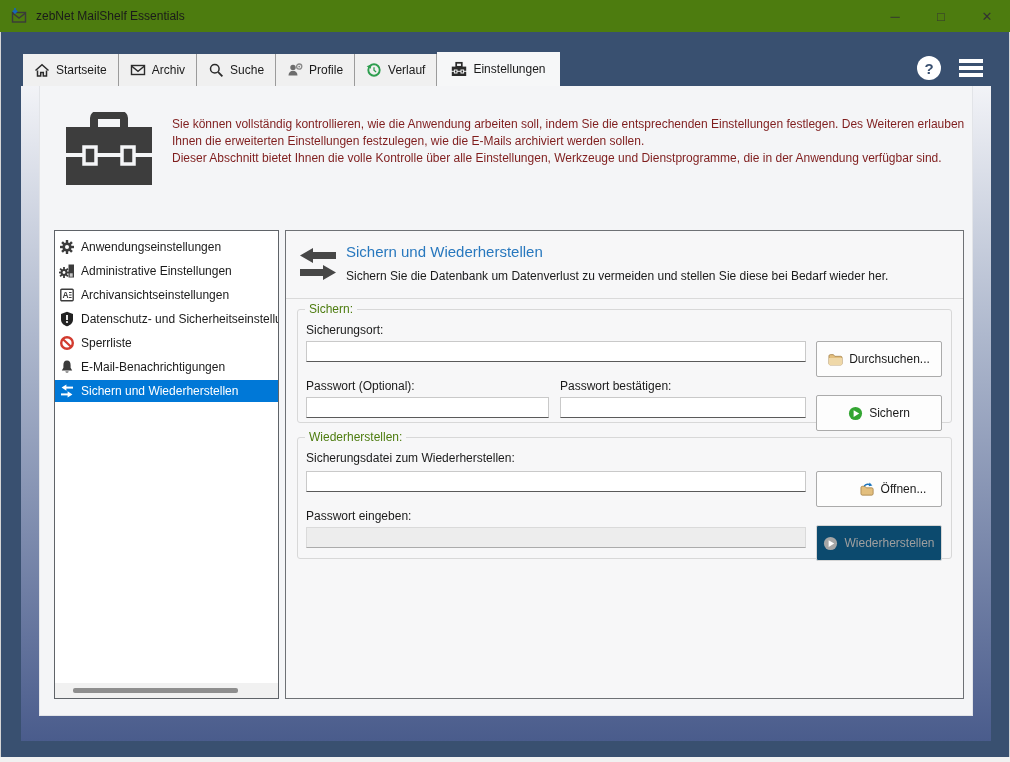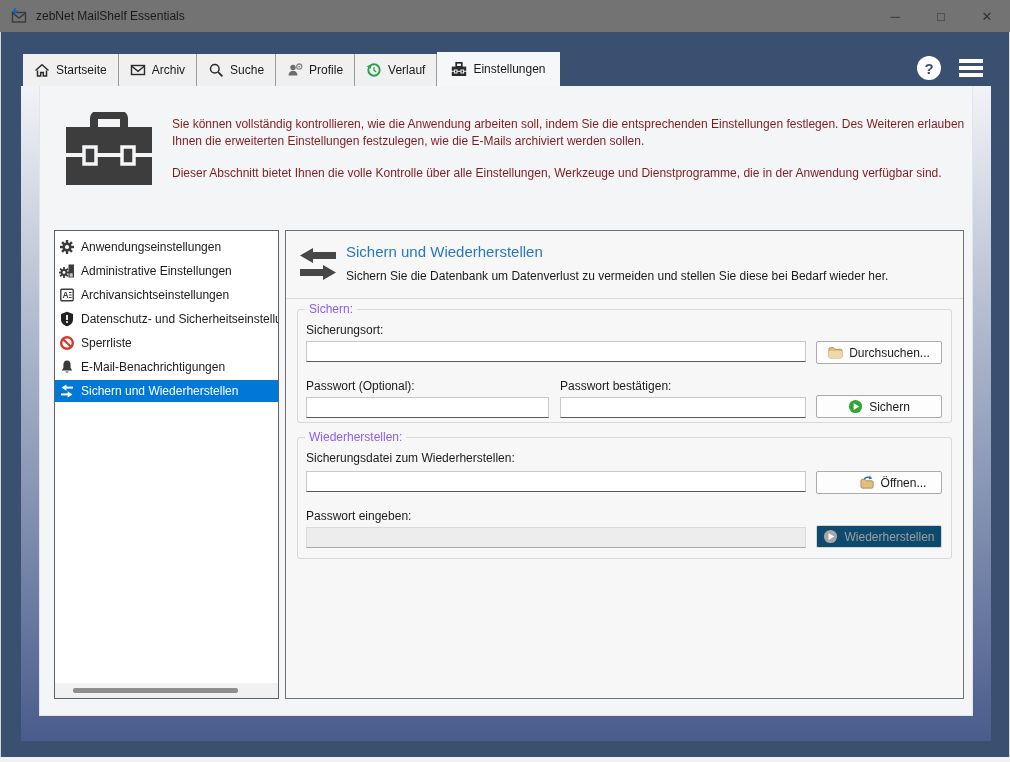--- a/index.html
+++ b/index.html
@@ -1,20 +1,20 @@
 <!DOCTYPE html>
 <html><head>
 <meta charset="utf-8">
 <style>
   * { margin:0; padding:0; box-sizing:border-box; }
   html,body { width:1010px; height:762px; }
   body { font-family:"Liberation Sans", sans-serif; background:#f1f1f1; position:relative; overflow:hidden; }
 
   
-  .titlebar { position:absolute; top:0; left:0; width:1010px; height:32px; background:#737373;
+  .titlebar { position:absolute; top:0; left:0; width:1010px; height:32px; background:#4d7c0f;
               display:flex; align-items:center; padding-left:10px; }
   .titlebar .app-icon { width:18px; height:16px; margin-right:8px; }
   .titlebar .title { font-size:12px; color:#1a1a1a; }
   .win-controls { position:absolute; right:0; top:0; height:32px; display:flex; }
   .win-btn { width:46px; height:32px; display:flex; align-items:center; justify-content:center;
              font-size:13px; color:#333; cursor:default; }
 
   
   .window-body { position:absolute; top:32px; left:0; width:1010px; height:725px;
                  background:#395070; border-left:1px solid #d6d6d6; border-right:1px solid #d6d6d6; }
@@ -34,21 +34,21 @@
   
   .gradient-frame { position:absolute; left:20px; top:54px; width:970px; height:655px;
                     background:linear-gradient(180deg,#f2f3f7 0%, #aeb8cd 38%, #4a5c8c 100%); }
   .content-panel { position:absolute; left:38px; top:54px; width:934px; height:630px;
                    background:#f4f5f7; border:1px solid #e2e4e8; border-top:none; }
 
   
   .intro-icon { position:absolute; left:26px; top:26px; width:86px; height:74px; }
   .intro-text { position:absolute; left:132px; top:30px; width:798px; font-size:12px;
                 line-height:17px; color:#7f1d1d; }
-  .intro-text p + p { margin-top:15px; }
+  .intro-text p + p { }
 
   
   .listbox { position:absolute; left:14px; top:144px; width:225px; height:469px; background:#fff;
              border:1px solid #5f6368; overflow:hidden; }
   .list-item { height:22px; display:flex; align-items:center; gap:6px; padding:0 4px;
                font-size:12px; color:#1a1a1a; white-space:nowrap; overflow:hidden; cursor:default; margin-top:2px; }
   .list-item:first-child { margin-top:5px; }
   .list-item svg { flex:0 0 16px; width:16px; height:16px; }
   .list-item.selected { background:#0078d7; color:#fff; margin-top:2px; }
   .hscroll { position:absolute; bottom:0; left:0; right:0; height:15px; background:#f1f1f1; }
@@ -59,26 +59,26 @@
                 background:#f7f7f8; border:1px solid #6e7175; }
   .detail-header { position:absolute; left:0; top:0; right:0; height:68px; border-bottom:1px solid #dadada; }
   .detail-header .hdr-icon { position:absolute; left:12px; top:16px; width:40px; height:34px; }
   .detail-title { position:absolute; left:60px; top:12px; font-size:15px; color:#2878be; }
   .detail-sub { position:absolute; left:60px; top:38px; font-size:12px; color:#1a1a1a; }
 
   .groupbox { position:absolute; left:11px; width:655px; border:1px solid #d8d8d8; border-radius:3px; }
   .groupbox.backup { top:78px; height:114px; }
   .groupbox.restore { top:206px; height:122px; }
   .group-legend { position:absolute; top:-8px; left:7px; padding:0 4px; background:#f7f7f8;
-                  font-size:12px; color:#8b5cf6; }
+                  font-size:12px; color:#4d7c0f; }
   .fld-label { position:absolute; font-size:12px; color:#1a1a1a; }
   .txt { position:absolute; height:21px; background:#fff; border:1px solid #c9c9c9; border-bottom-color:#5a5a5a;
          font-size:12px; padding:0 4px; font-family:"Liberation Sans", sans-serif; }
   .txt:disabled { background:#ededed; border-color:#dadada; border-bottom-color:#ababab; }
-  .btn { position:absolute; width:126px; height:23px; background:#fdfdfd; border:1px solid #ababab;
+  .btn { position:absolute; width:126px; height:36px; background:#fdfdfd; border:1px solid #ababab;
          border-radius:2px; display:flex; align-items:center; justify-content:center; gap:6px;
          font-size:12px; color:#1a1a1a; font-family:"Liberation Sans", sans-serif; cursor:default; }
   .btn svg { width:15px; height:15px; }
   .btn:disabled { color:#9f9f9f; border-color:#d6d6d6; background:#0c4a6e; }
 </style>
 </head>
 <body>
 
 <div class="titlebar">
   <svg class="app-icon" viewBox="0 0 18 16">

